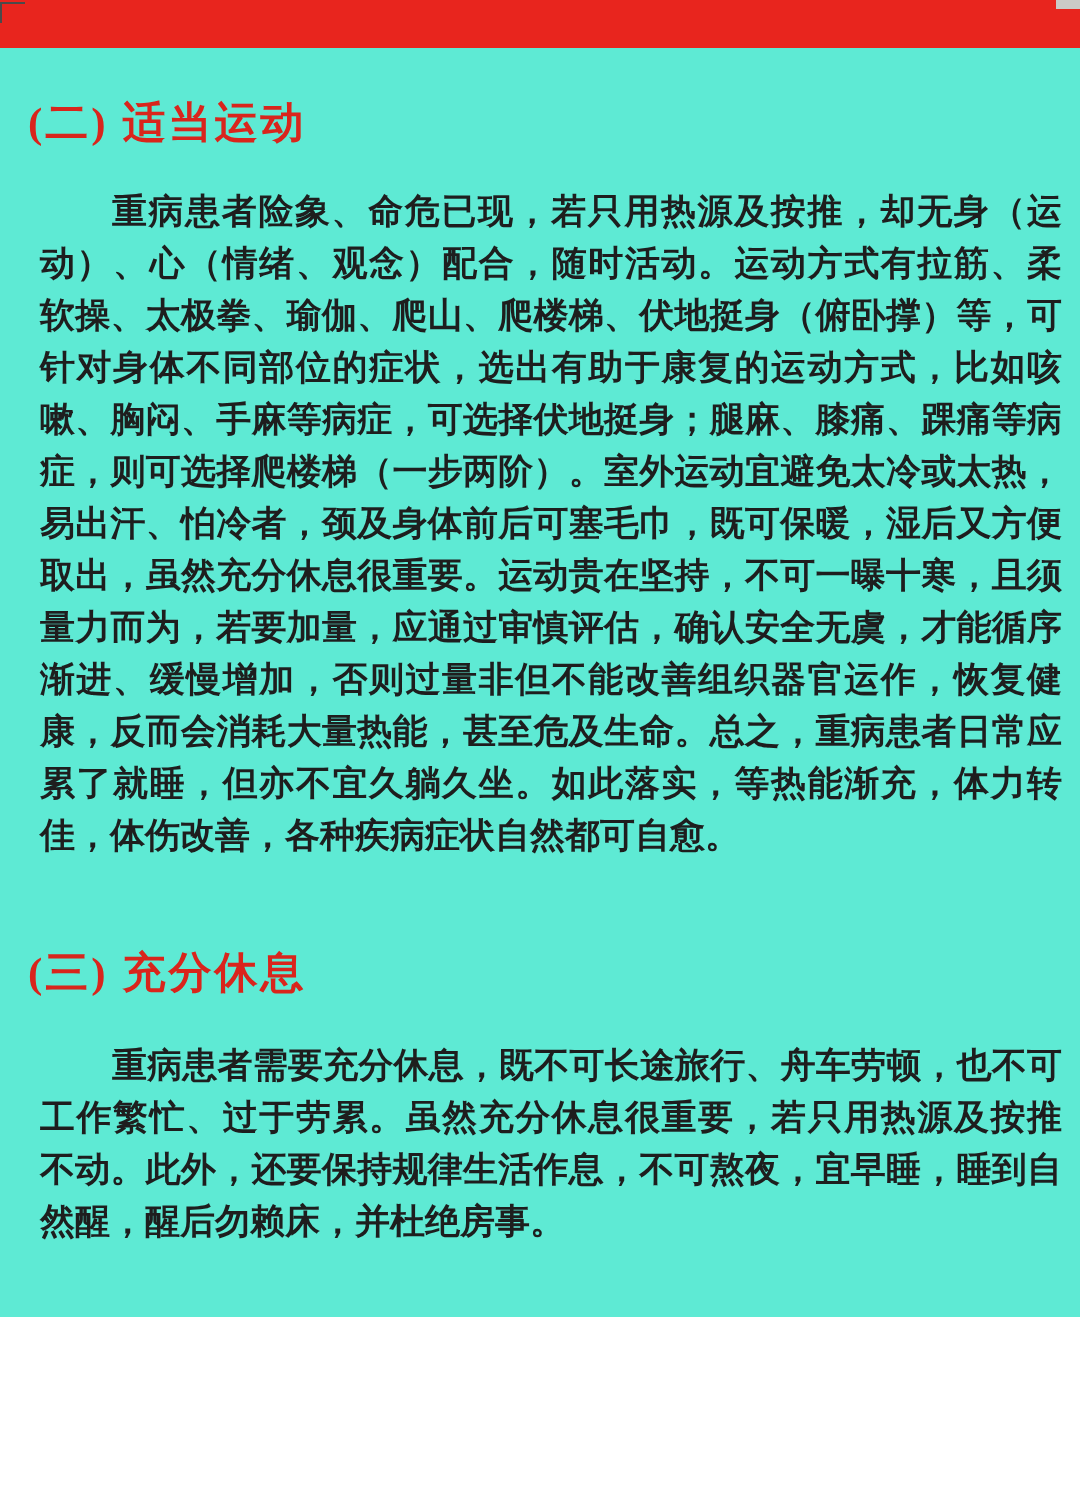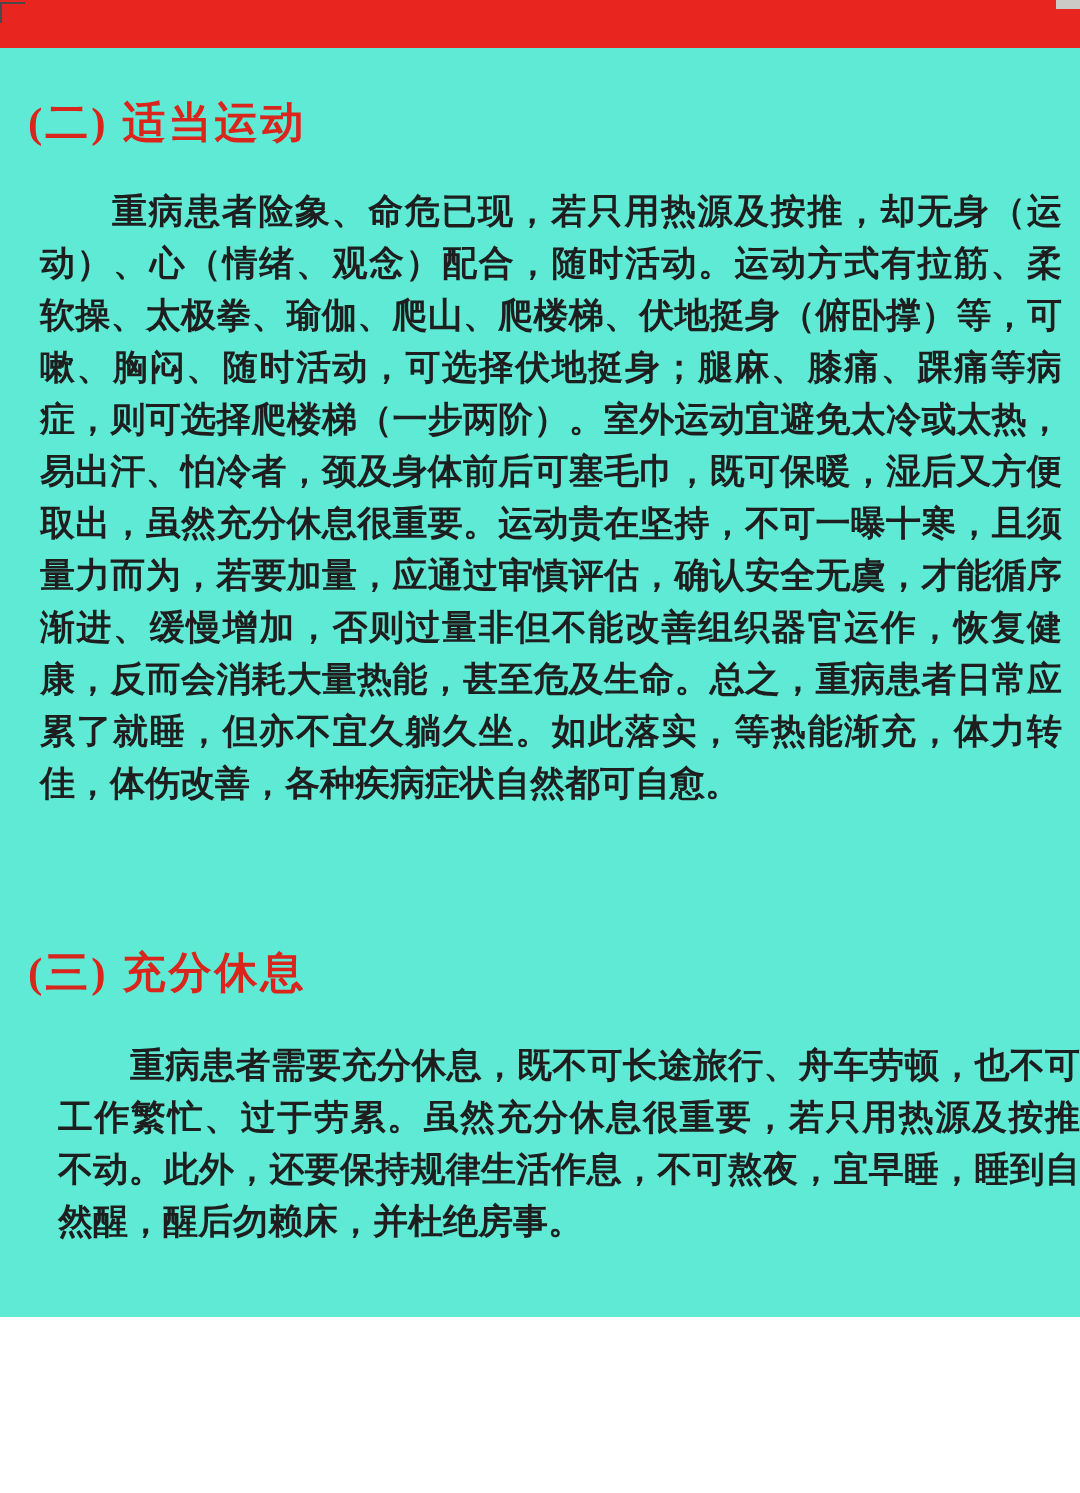--- a/index.html
+++ b/index.html
@@ -35,21 +35,21 @@
     letter-spacing:3px;white-space:nowrap;
   }
   .h1-pos{top:94px;}
   .h2-pos{top:944px;}
   
   .para{
     position:absolute;left:40px;width:1022px;
     font-size:35px;font-weight:bold;color:#1e1e1e;
   }
   .p1-pos{top:186px;}
-  .p2-pos{top:1040px;margin-left:18px;}
+  .p2-pos{top:1040px;}
   .line{
     height:52px;line-height:52px;
     text-align:justify;text-align-last:justify;
     white-space:nowrap;
   }
   .line.first{text-indent:72px;}
   .line.last{text-align-last:left;}
   
   .page-badge{
     position:absolute;left:0;top:1427px;
@@ -76,21 +76,22 @@
     <div class="corner-notch"></div>
   </div>
   <div class="crop-mark tl"></div>
 
   <h1 class="heading h1-pos">(二) 适当运动</h1>
 
   <div class="para p1-pos">
       <div class="line first">重病患者险象、命危已现，若只用热源及按推，却无身（运</div>
       <div class="line">动）、心（情绪、观念）配合，随时活动。运动方式有拉筋、柔</div>
       <div class="line">软操、太极拳、瑜伽、爬山、爬楼梯、伏地挺身（俯卧撑）等，可</div>
-      <div class="line">嗽、胸闷、随时活动，可选择伏地挺身；腿麻、膝痛、踝痛等病</div>
+      <div class="line">针对身体不同部位的症状，选出有助于康复的运动方式，比如咳</div>
+      <div class="line">嗽、胸闷、手麻等病症，可选择伏地挺身；腿麻、膝痛、踝痛等病</div>
       <div class="line">症，则可选择爬楼梯（一步两阶）。室外运动宜避免太冷或太热，</div>
       <div class="line">易出汗、怕冷者，颈及身体前后可塞毛巾，既可保暖，湿后又方便</div>
       <div class="line">取出，虽然充分休息很重要。运动贵在坚持，不可一曝十寒，且须</div>
       <div class="line">量力而为，若要加量，应通过审慎评估，确认安全无虞，才能循序</div>
       <div class="line">渐进、缓慢增加，否则过量非但不能改善组织器官运作，恢复健</div>
       <div class="line">康，反而会消耗大量热能，甚至危及生命。总之，重病患者日常应</div>
       <div class="line">累了就睡，但亦不宜久躺久坐。如此落实，等热能渐充，体力转</div>
       <div class="line last">佳，体伤改善，各种疾病症状自然都可自愈。</div>
     </div>
 

